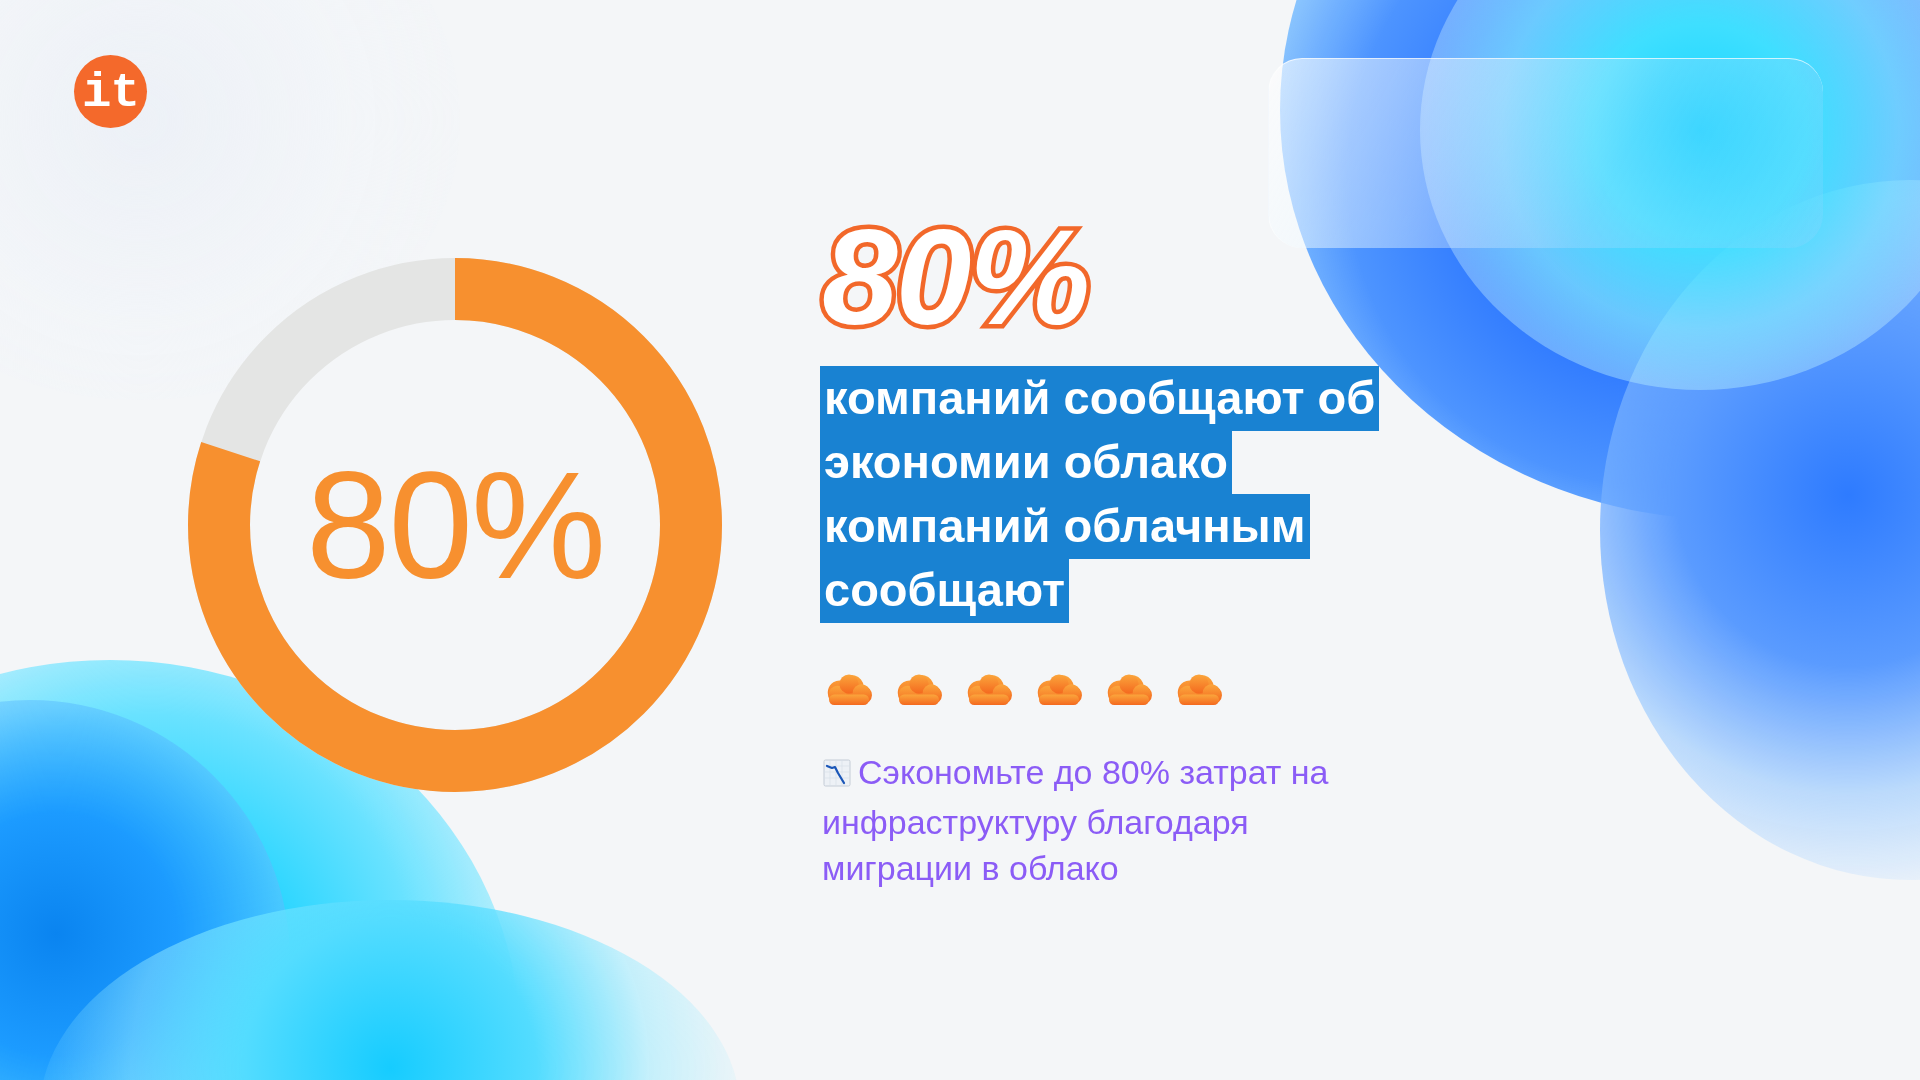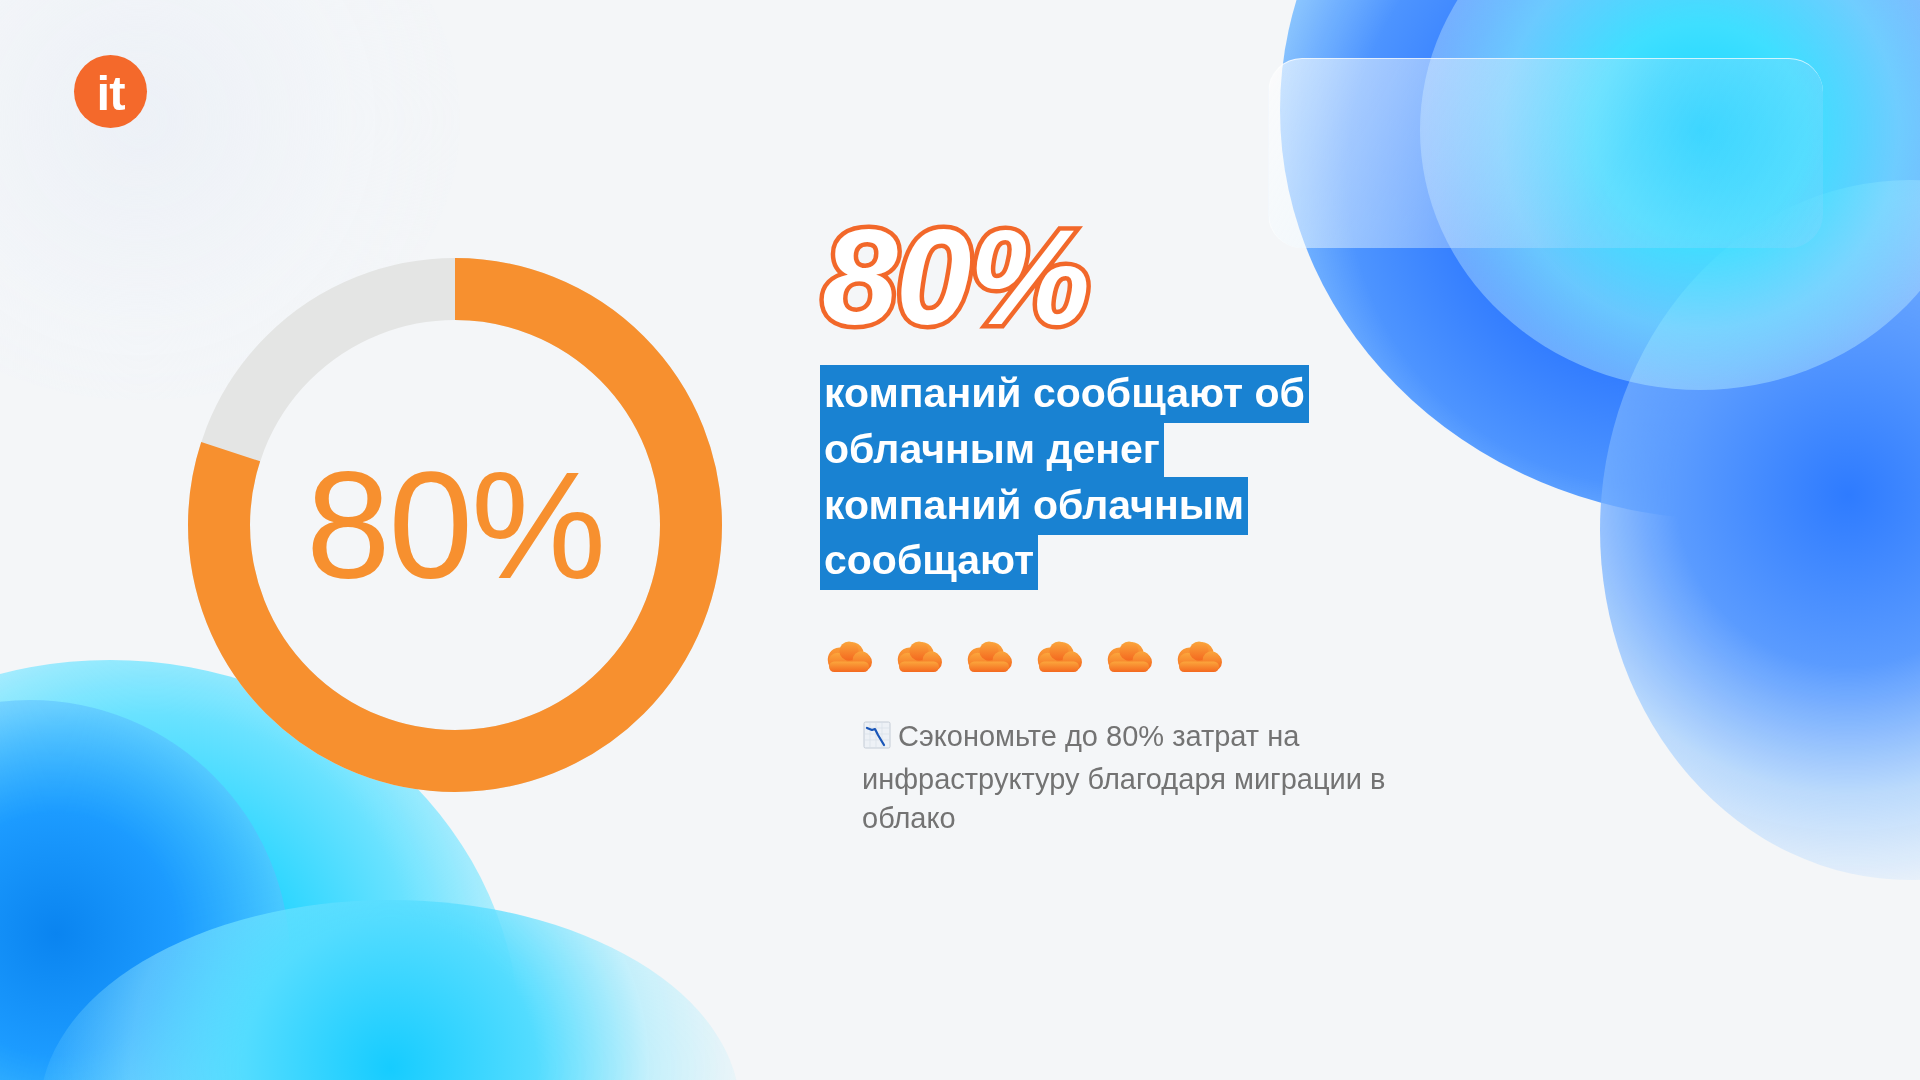--- a/index.html
+++ b/index.html
@@ -90,21 +90,21 @@
     background:#F4692B;
     display:flex; align-items:center; justify-content:center;
   }
   #logo-text {
     color:#FFFFFF;
     font-weight:bold;
     font-size:49px;
     line-height:1;
     letter-spacing:-1px;
     margin-top:3px;
-    font-family:Liberation Sans, sans-serif;
+    font-family:Liberation Mono, monospace;
   }
 
   
   #donut-wrap {
     position:absolute;
     left:160px; top:230px;
     width:590px; height:590px;
   }
   #donut-svg { display:block; width:590px; height:590px; }
   #donut-center-label {
@@ -129,21 +129,21 @@
     color:#FFFFFF;
     -webkit-text-stroke:9px #F2682A;
     paint-order:stroke fill;
     letter-spacing:-2px;
     margin-bottom:16px;
     font-family:"Liberation Sans", sans-serif;
   }
 
   #headline-body {
     margin-top:26px;
-    font-size:41px;
+    font-size:47px;
     font-weight:bold;
     line-height:1.36;
     max-width:660px;
   }
   #headline-body span.hl {
     background:#1982D2;
     color:#FFFFFF;
     padding:3px 2px 5px 2px;
     box-shadow:0 0 0 2px #1982D2;
     font-family:"Liberation Sans", sans-serif;
@@ -152,26 +152,25 @@
   #cloud-row {
     margin-top:44px;
     display:flex;
     gap:16px;
     align-items:flex-end;
   }
   .cloud-icon { display:block; }
 
   #caption {
     margin-top:40px;
-    font-size:29px;
+    font-size:34px;
     line-height:1.35;
-    color:#737373;
+    color:#8b5cf6;
     max-width:580px;
     font-family:"Liberation Sans", sans-serif;
-    margin-left:40px;
   }
   #caption-emoji {
     display:inline-block;
     vertical-align:-4px;
     margin-right:6px;
   }
 </style>
 </head>
 <body>
 
@@ -200,21 +199,21 @@
   </svg>
   <div id="donut-center-label">80%</div>
 </div>
 
 <div id="content">
 
   <div id="headline-pct">80%</div>
 
   <div id="headline-body">
     <div><span class="hl">компаний сообщают об</span></div>
-    <div><span class="hl">облачным денег</span></div>
+    <div><span class="hl">экономии облако</span></div>
     <div><span class="hl">компаний облачным</span></div>
     <div><span class="hl">сообщают</span></div>
   </div>
 
   <div id="cloud-row">
       <span class="cloud-icon"><svg width="54" height="40" viewBox="0 0 54 40" aria-hidden="true">
           <defs>
             <linearGradient id="cg0" x1="0" y1="0" x2="0" y2="1">
               <stop offset="0%" stop-color="#FBA63C"></stop>
               <stop offset="100%" stop-color="#F4691F"></stop>

